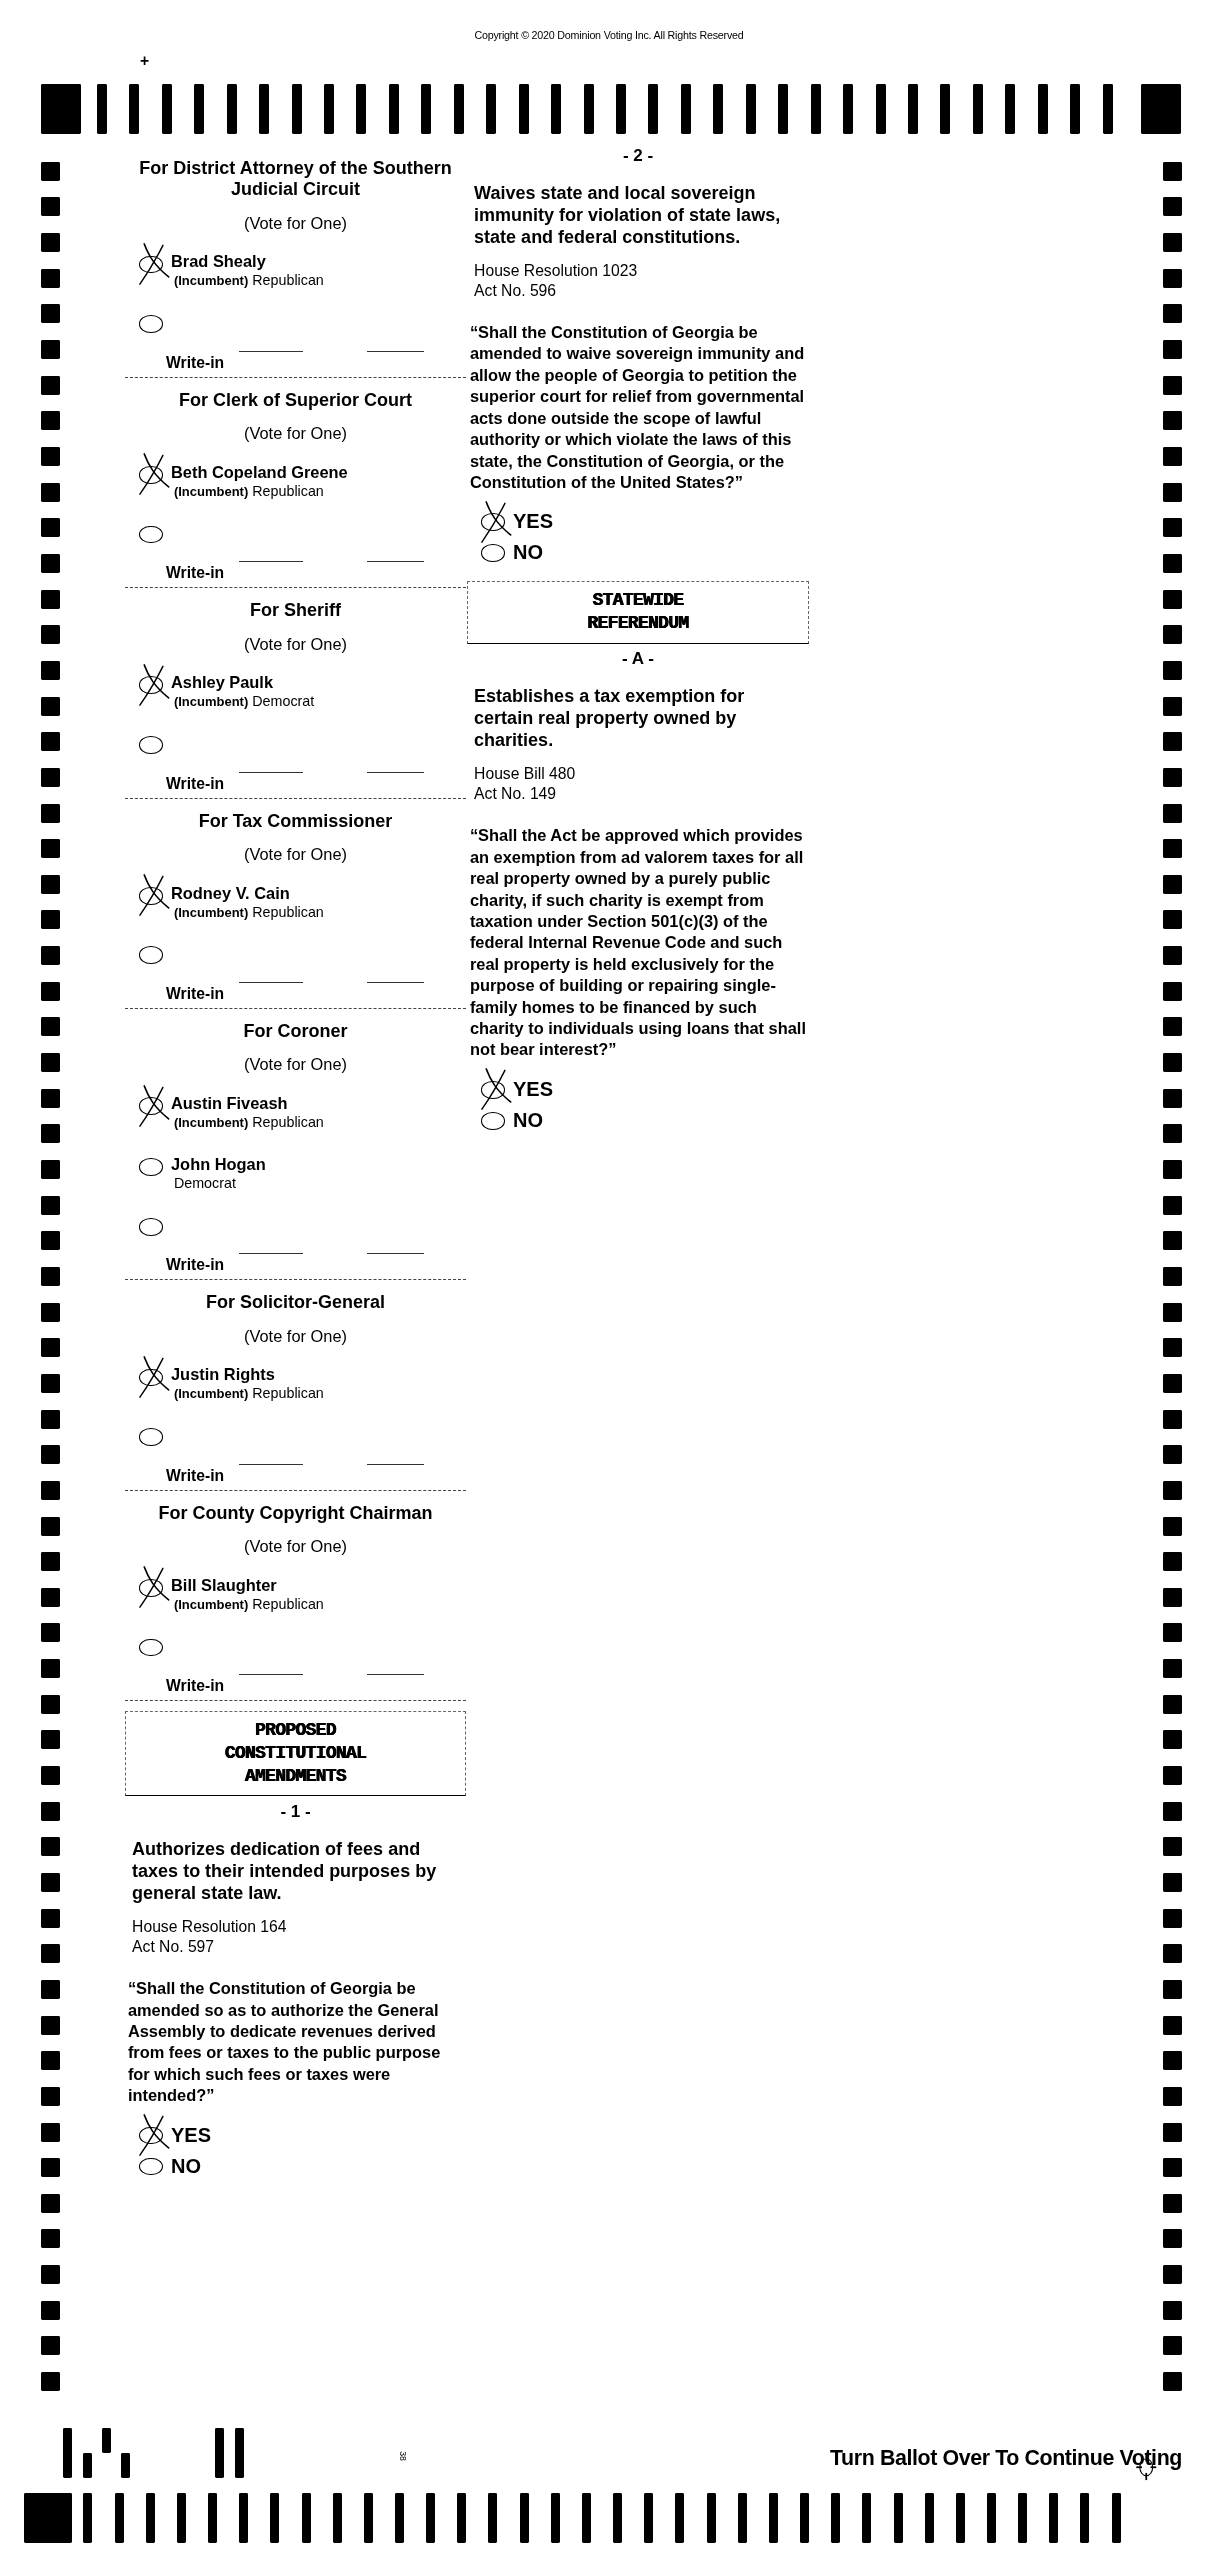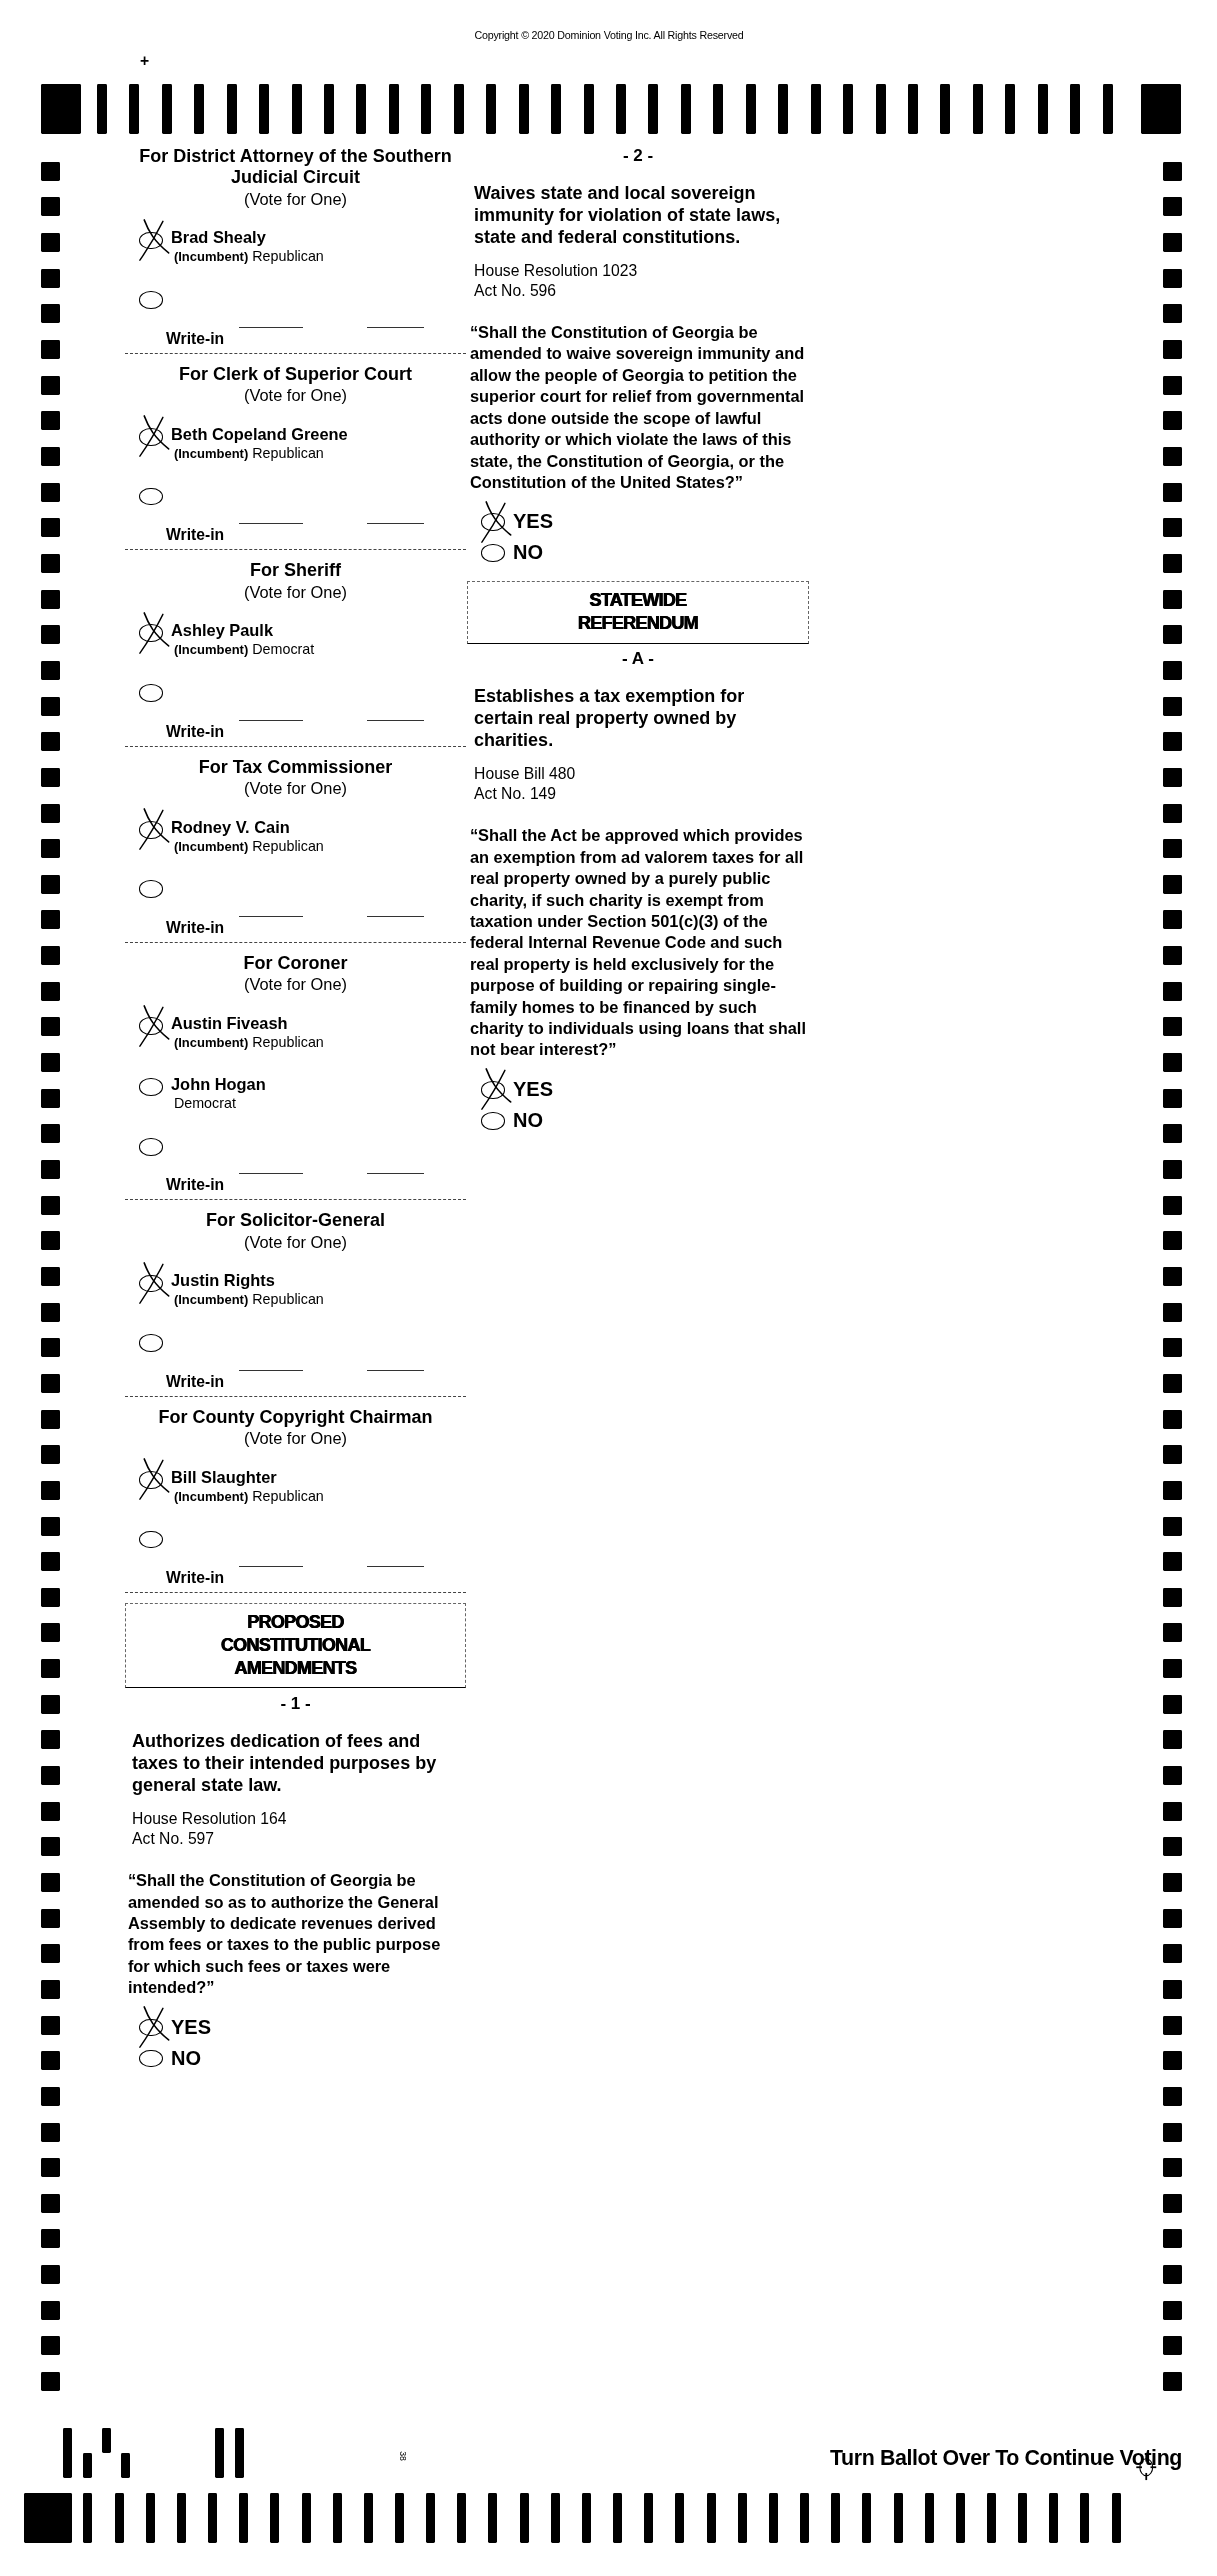--- a/index.html
+++ b/index.html
@@ -13,41 +13,41 @@
     }
     .plus-mark { position: absolute; left: 140px; top: 53px; font-size: 15.7px; font-weight: bold; line-height: 1; }
     .barcode { position: absolute; left: 0; width: 1218px; height: 50px; }
     .barcode .bar { position: absolute; top: 0; height: 50px; background: #000; border-radius: 1.4px; }
     .side-mark { position: absolute; width: 18.5px; height: 18.5px; background: #000; border-radius: 1.4px; }
 
     .col { position: absolute; top: 146px; }
     .col-left { left: 125px; width: 341px; }
     .col-right { left: 467px; width: 342px; }
 
-    .race-title { text-align: center; font-weight: bold; font-size: 18px; line-height: 21.4px; margin: 0; }
+    .race-title { text-align: center; font-weight: bold; font-size: 18px; line-height: 21.4px; margin: 12px; }
     .race-sub { text-align: center; font-size: 16.4px; line-height: 20px; margin: 0 0 18.5px 0; }
     .cand { position: relative; padding-left: 46px; min-height: 41px; margin-bottom: 20px; }
     .cand .oval { position: absolute; left: 14.3px; top: 4.3px; }
     .cand-name { font-weight: bold; font-size: 16.4px; line-height: 20px; }
     .cand-party { font-size: 14.3px; line-height: 18.5px; padding-left: 2.9px; }
     .cand-party b { font-size: 13px; }
     .writein-oval-row { position: relative; height: 28.5px; margin-bottom: 10px; }
     .writein-oval-row .oval { position: absolute; left: 14.3px; top: 2.9px; }
     .writein { position: relative; height: 26px; border-bottom: 0.7px dashed #444; margin-bottom: 10px; }
     .writein-label { position: absolute; left: 41px; top: 2.9px; font-weight: bold; font-size: 15.7px; }
     .writein-line { position: absolute; top: 0; height: 0; border-top: 0.7px solid #333; }
 
     .oval { width: 21.4px; height: 15.7px; border: 1.1px solid #000; border-radius: 50%; background: #fff; }
     .mark { position: absolute; left: -2.9px; top: -15.7px; width: 36px; height: 46px; pointer-events: none; }
 
     .section-box {
       border: 0.7px dashed #666; border-bottom: 1.4px solid #000; text-align: center;
       padding: 7.1px 0; margin: 0 0 5.7px 0;
     }
-    .section-title { font-family: Liberation Sans, sans-serif; font-weight: 900; font-size: 18px; line-height: 23px; letter-spacing: -0.7px; text-shadow: 0.4px 0 0 #000, -0.4px 0 0 #000; }
+    .section-title { font-family: Liberation Mono, monospace; font-weight: 900; font-size: 18px; line-height: 23px; letter-spacing: -0.7px; text-shadow: 0.4px 0 0 #000, -0.4px 0 0 #000; }
     .q-num { text-align: center; font-weight: bold; font-size: 17px; margin: 4.3px 0 15.7px 0; }
     .q-title { font-weight: bold; font-size: 18px; line-height: 22px; padding-left: 7.1px; margin: 0 8px 13px 0; }
     .q-ref { font-size: 15.7px; line-height: 20px; padding-left: 7.1px; margin: 0 0 21.4px 0; }
     .q-text { font-size: 16.4px; line-height: 21.4px; padding-left: 2.9px; margin: 0 0 13px 0; font-weight: bold; }
     .yn { position: relative; padding-left: 46px; height: 31px; }
     .yn .oval { position: absolute; left: 14.3px; top: 7.1px; }
     .yn-label { font-weight: bold; font-size: 20px; line-height: 31px; }
 
     .turn-over { position: absolute; right: 36px; top: 2446px; font-weight: bold; font-size: 21.4px; letter-spacing: -0.4px; }
     .target-icon { position: absolute; left: 1132px; top: 2453px; width: 28.5px; height: 28.5px; }

